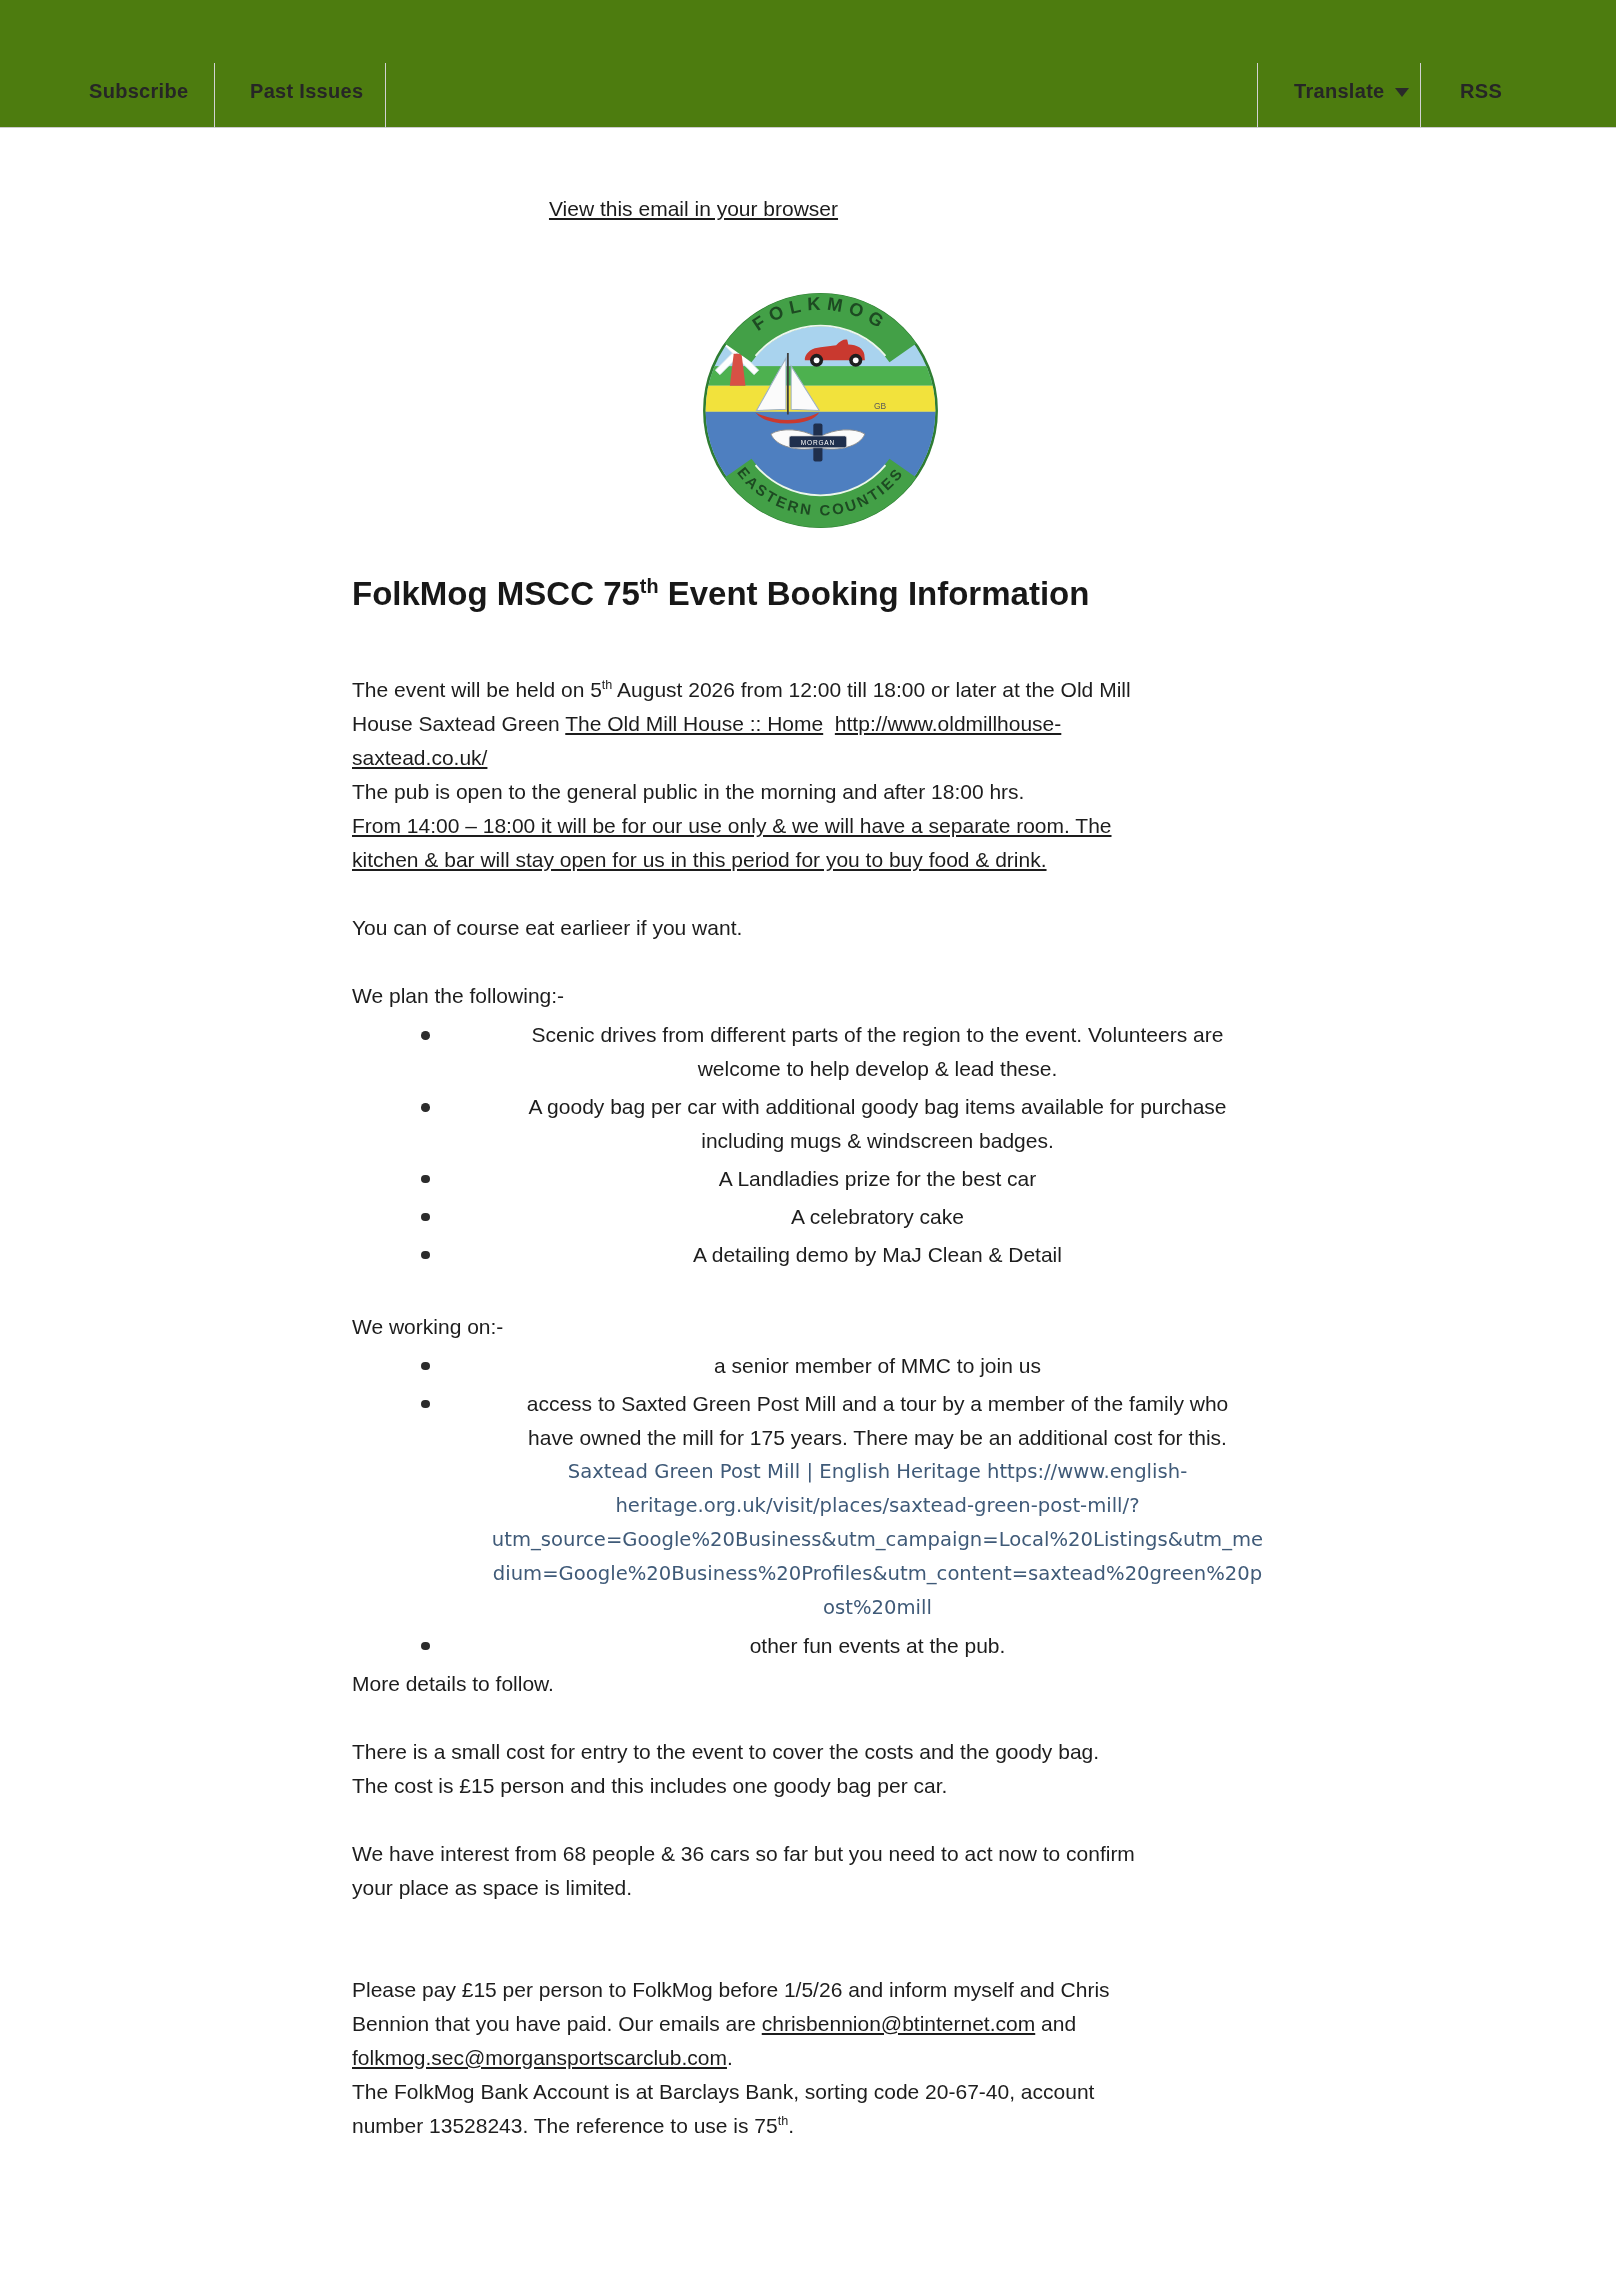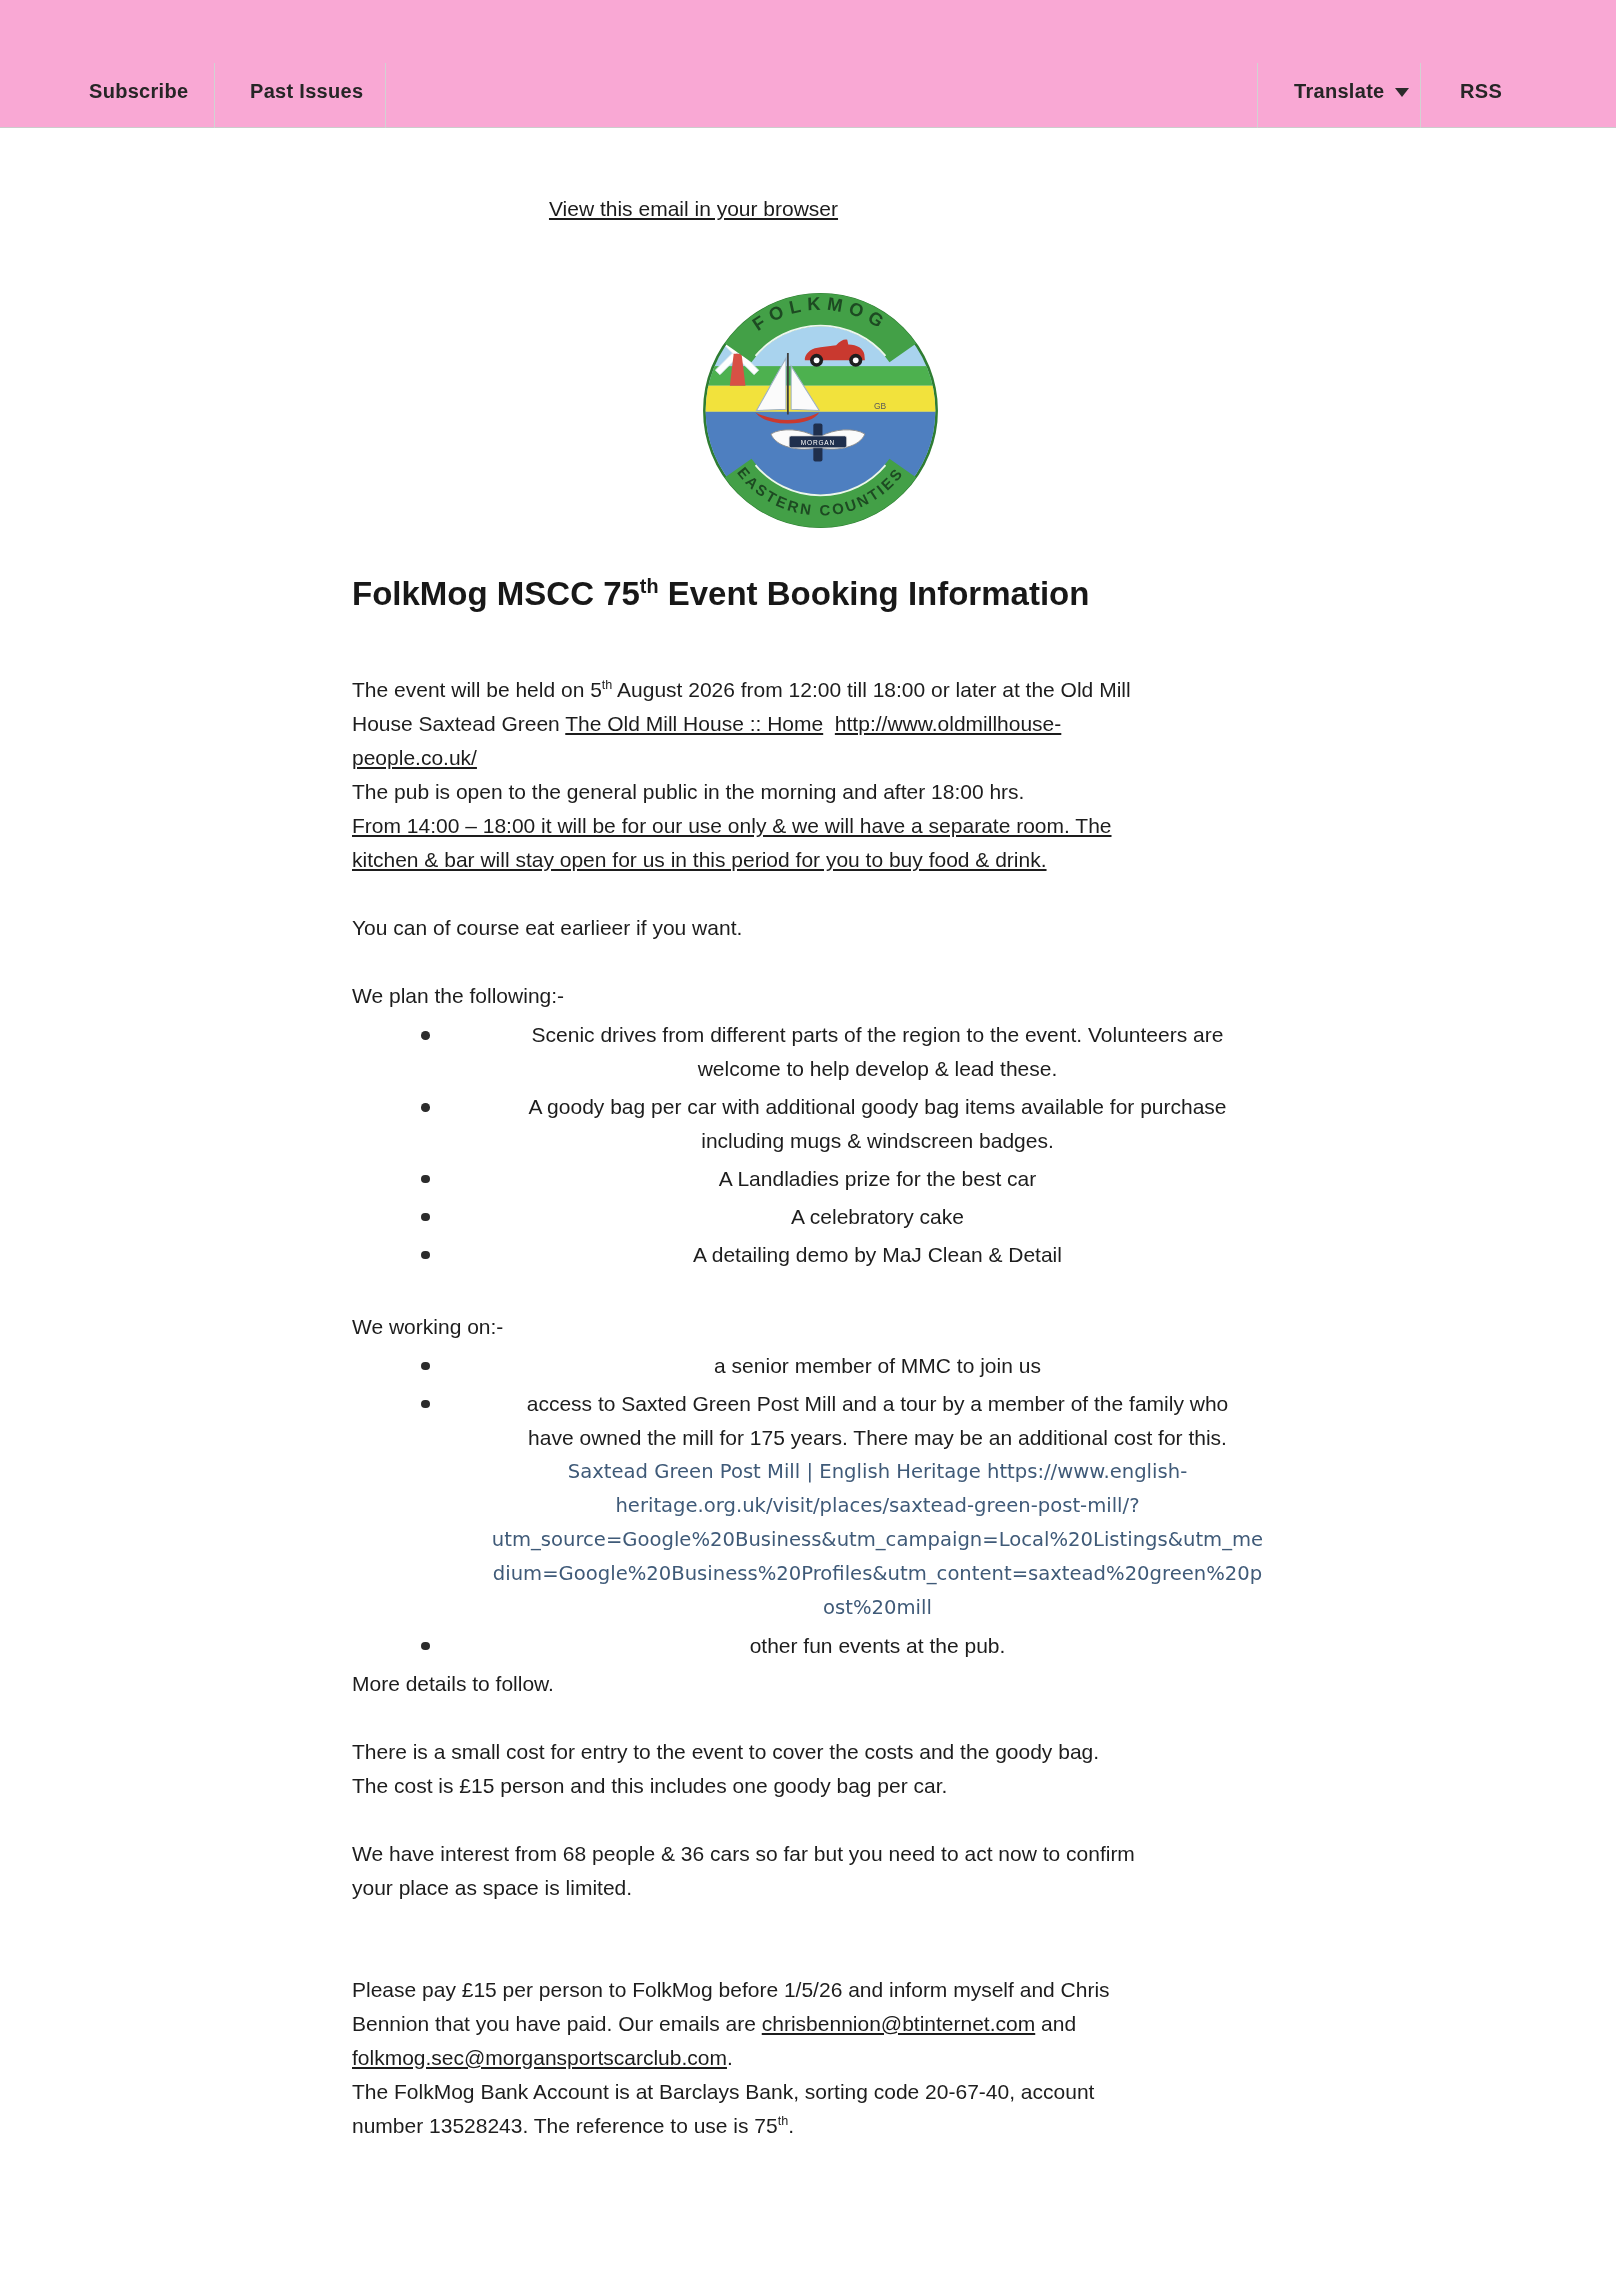--- a/index.html
+++ b/index.html
@@ -4,21 +4,21 @@
 <style>
   * { box-sizing: border-box; }
   html,body { margin:0; padding:0; }
   body {
     width:1617px; height:2284px; position:relative;
     background:#ffffff; color:#1f1f1f;
     font-family:"Liberation Sans", sans-serif;
   }
   
   .archive-bar { position:absolute; top:0; left:0; width:1617px; height:128px;
-    border-bottom:1.3px solid #cccccc; background:#f9a8d4; }
+    border-bottom:1.3px solid #cccccc; background:#4d7c0f; }
   .vdiv { position:absolute; top:63px; height:65px; width:1.3px; background:#d2d2d2; }
   .archive-link { position:absolute; top:80px; font-weight:bold; font-size:20px;
     color:#262626; text-decoration:none; letter-spacing:0.3px; }
   .tri { display:inline-block; margin-left:10.4px; width:0; height:0;
     border-left:7.8px solid transparent; border-right:7.8px solid transparent;
     border-top:9.8px solid #2a2a2a; vertical-align:1.3px; }
   
   .view-row { position:absolute; top:197px; left:0; width:1387px; text-align:center; }
   .view-link { font-size:21px; color:#1c1c1c; text-decoration:underline; }
   
@@ -126,21 +126,21 @@
       <textPath href="#arcBottom" startOffset="50%" text-anchor="middle">EASTERN COUNTIES</textPath>
     </text>
   </svg>
 </div>
 
 <h1 class="page-title"><span>FolkMog MSCC 75</span><sup class="sp">th</sup><span> Event Booking Information</span></h1>
 
 <div class="email-body" id="email-body">
     <div class="bline"><span>The event will be held on 5</span><sup class="sp">th</sup><span> August 2026 from 12:00 till 18:00 or later at the Old Mill</span></div>
     <div class="bline"><span>House Saxtead Green </span><a class="lnk">The Old Mill House :: Home</a><span>  </span><a class="lnk">http://www.oldmillhouse-</a></div>
-    <div class="bline"><a class="lnk">people.co.uk/</a></div>
+    <div class="bline"><a class="lnk">saxtead.co.uk/</a></div>
     <div class="bline"><span>The pub is open to the general public in the morning and after 18:00 hrs.</span></div>
     <div class="bline"><span class="u">From 14:00 – 18:00 it will be for our use only &amp; we will have a separate room. The</span></div>
     <div class="bline"><span class="u">kitchen &amp; bar will stay open for us in this period for you to buy food &amp; drink.</span></div>
     <div class="gap"></div>
     <div class="bline"><span>You can of course eat earlieer if you want.</span></div>
     <div class="gap"></div>
     <div class="bline"><span>We plan the following:-</span></div>
     <ul class="blist">
       <li>
         <div class="iline">Scenic drives from different parts of the region to the event. Volunteers are</div>

